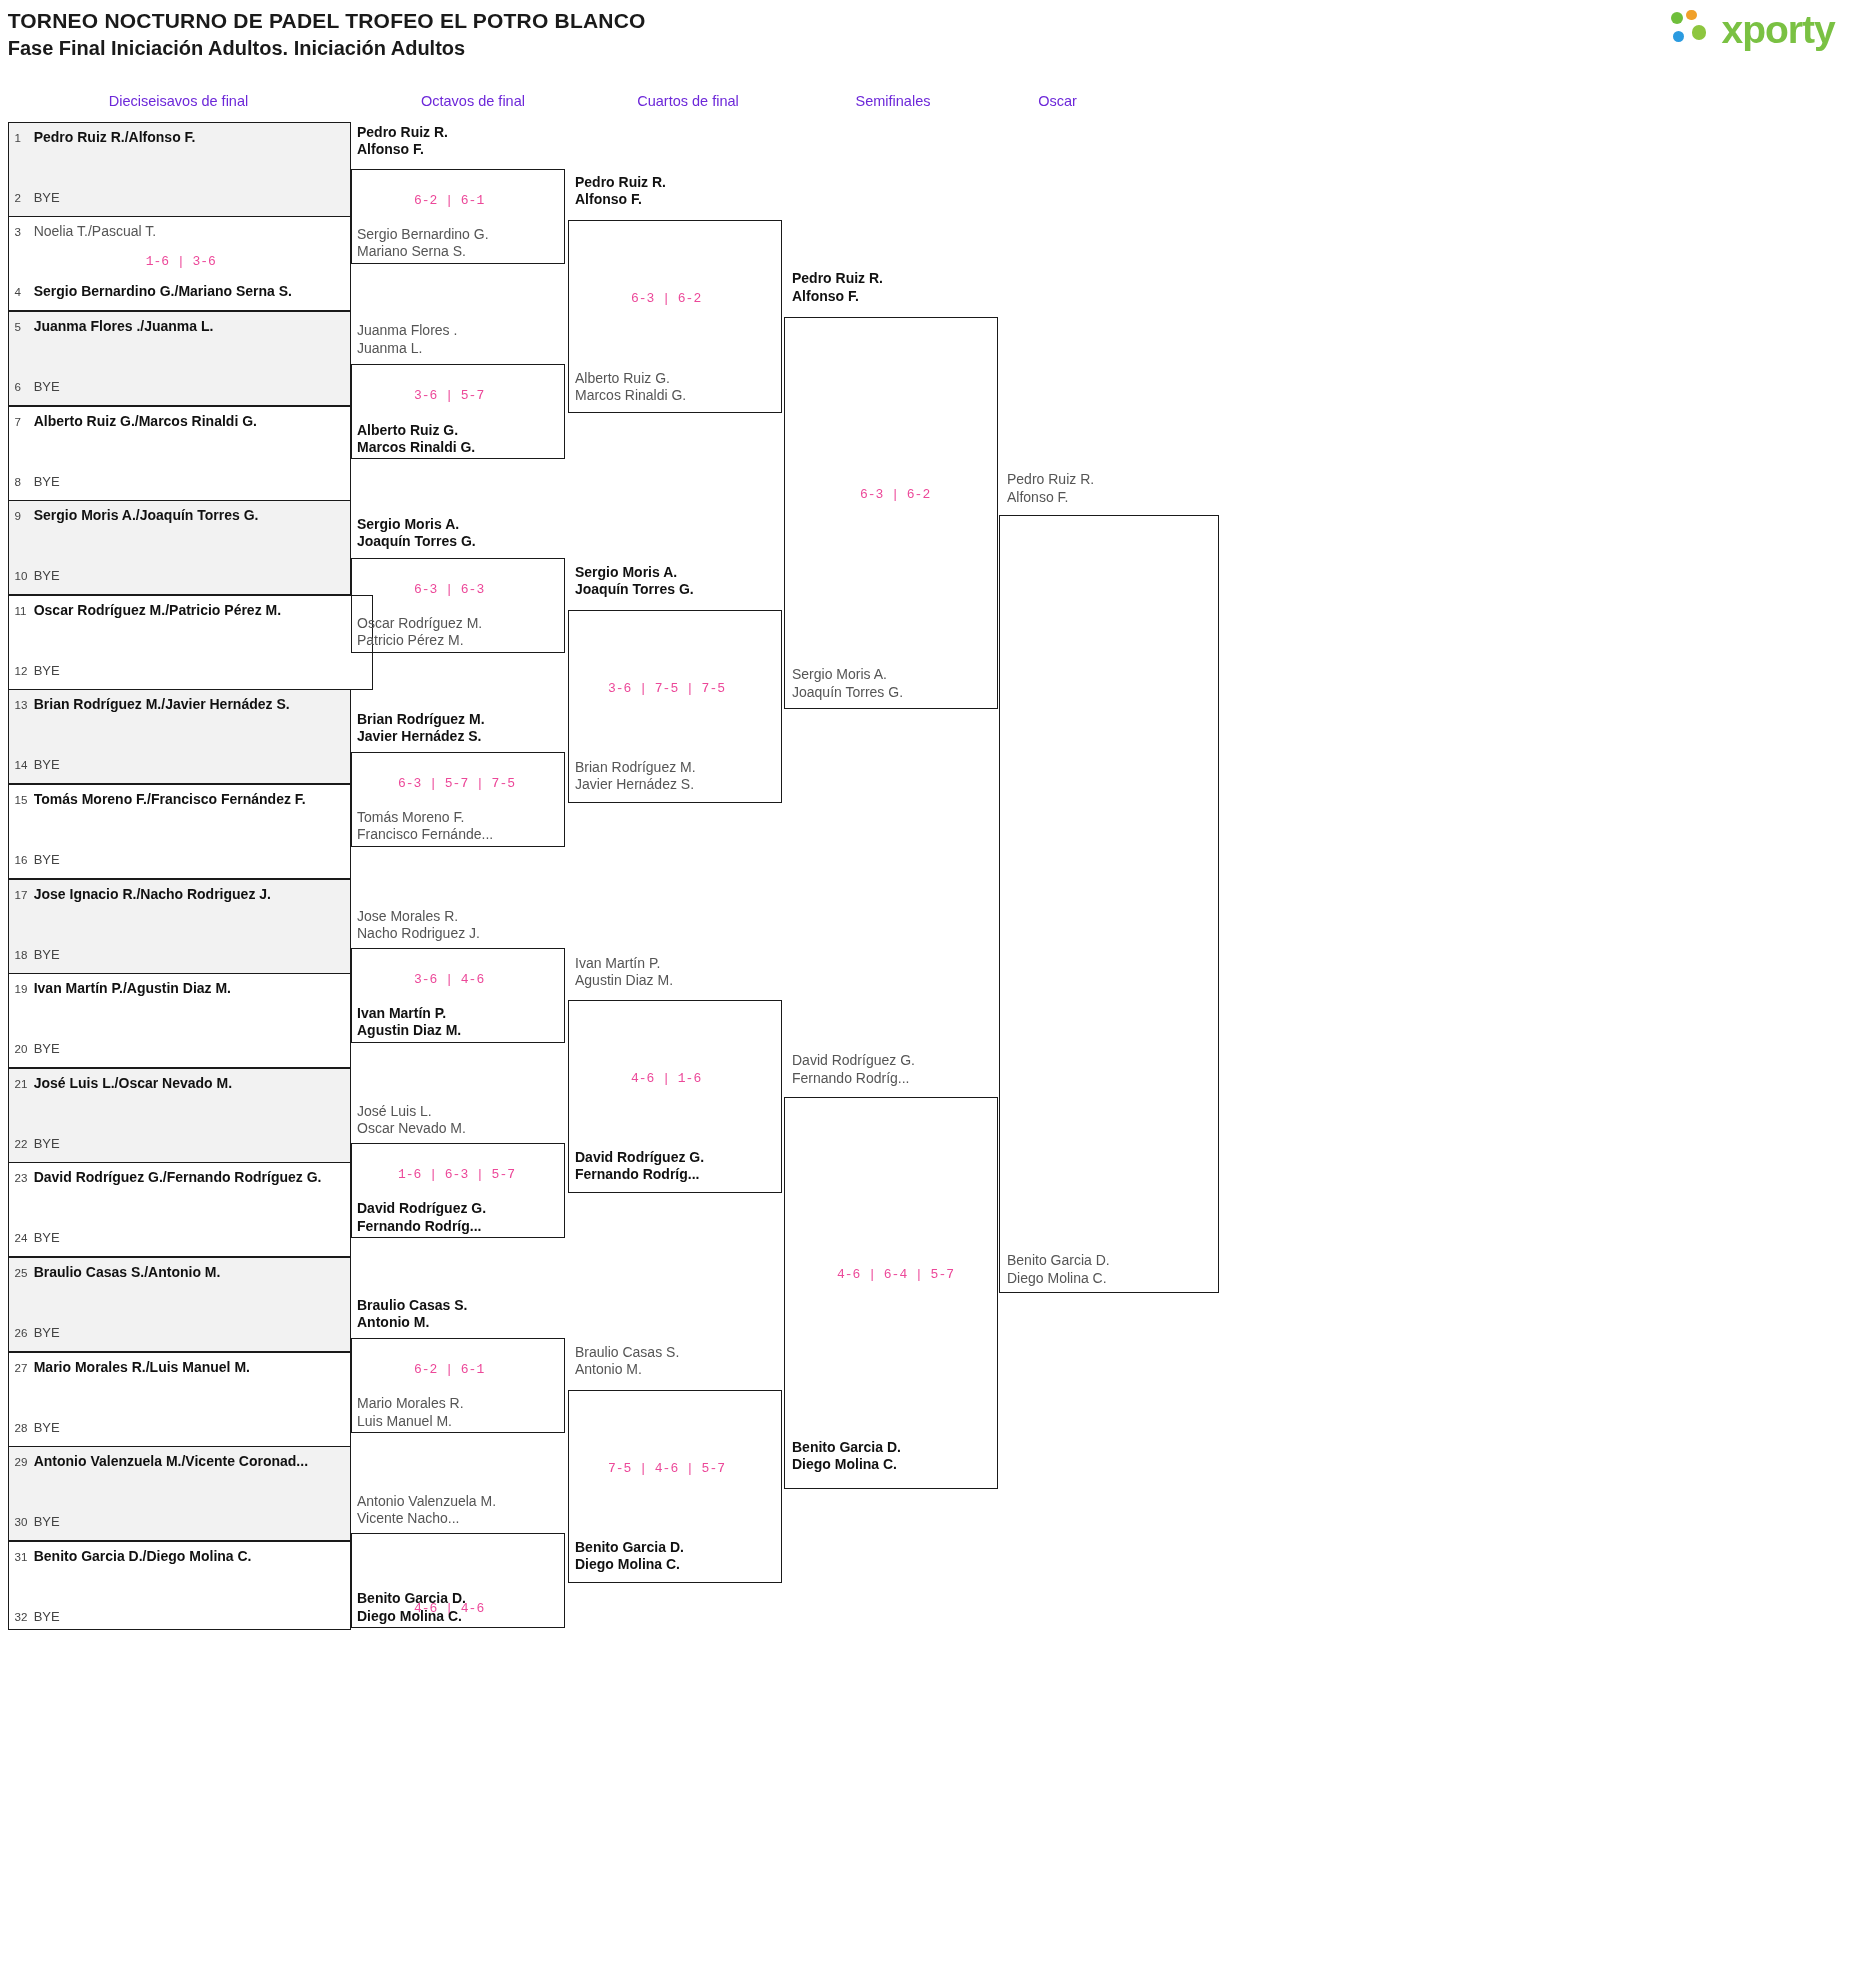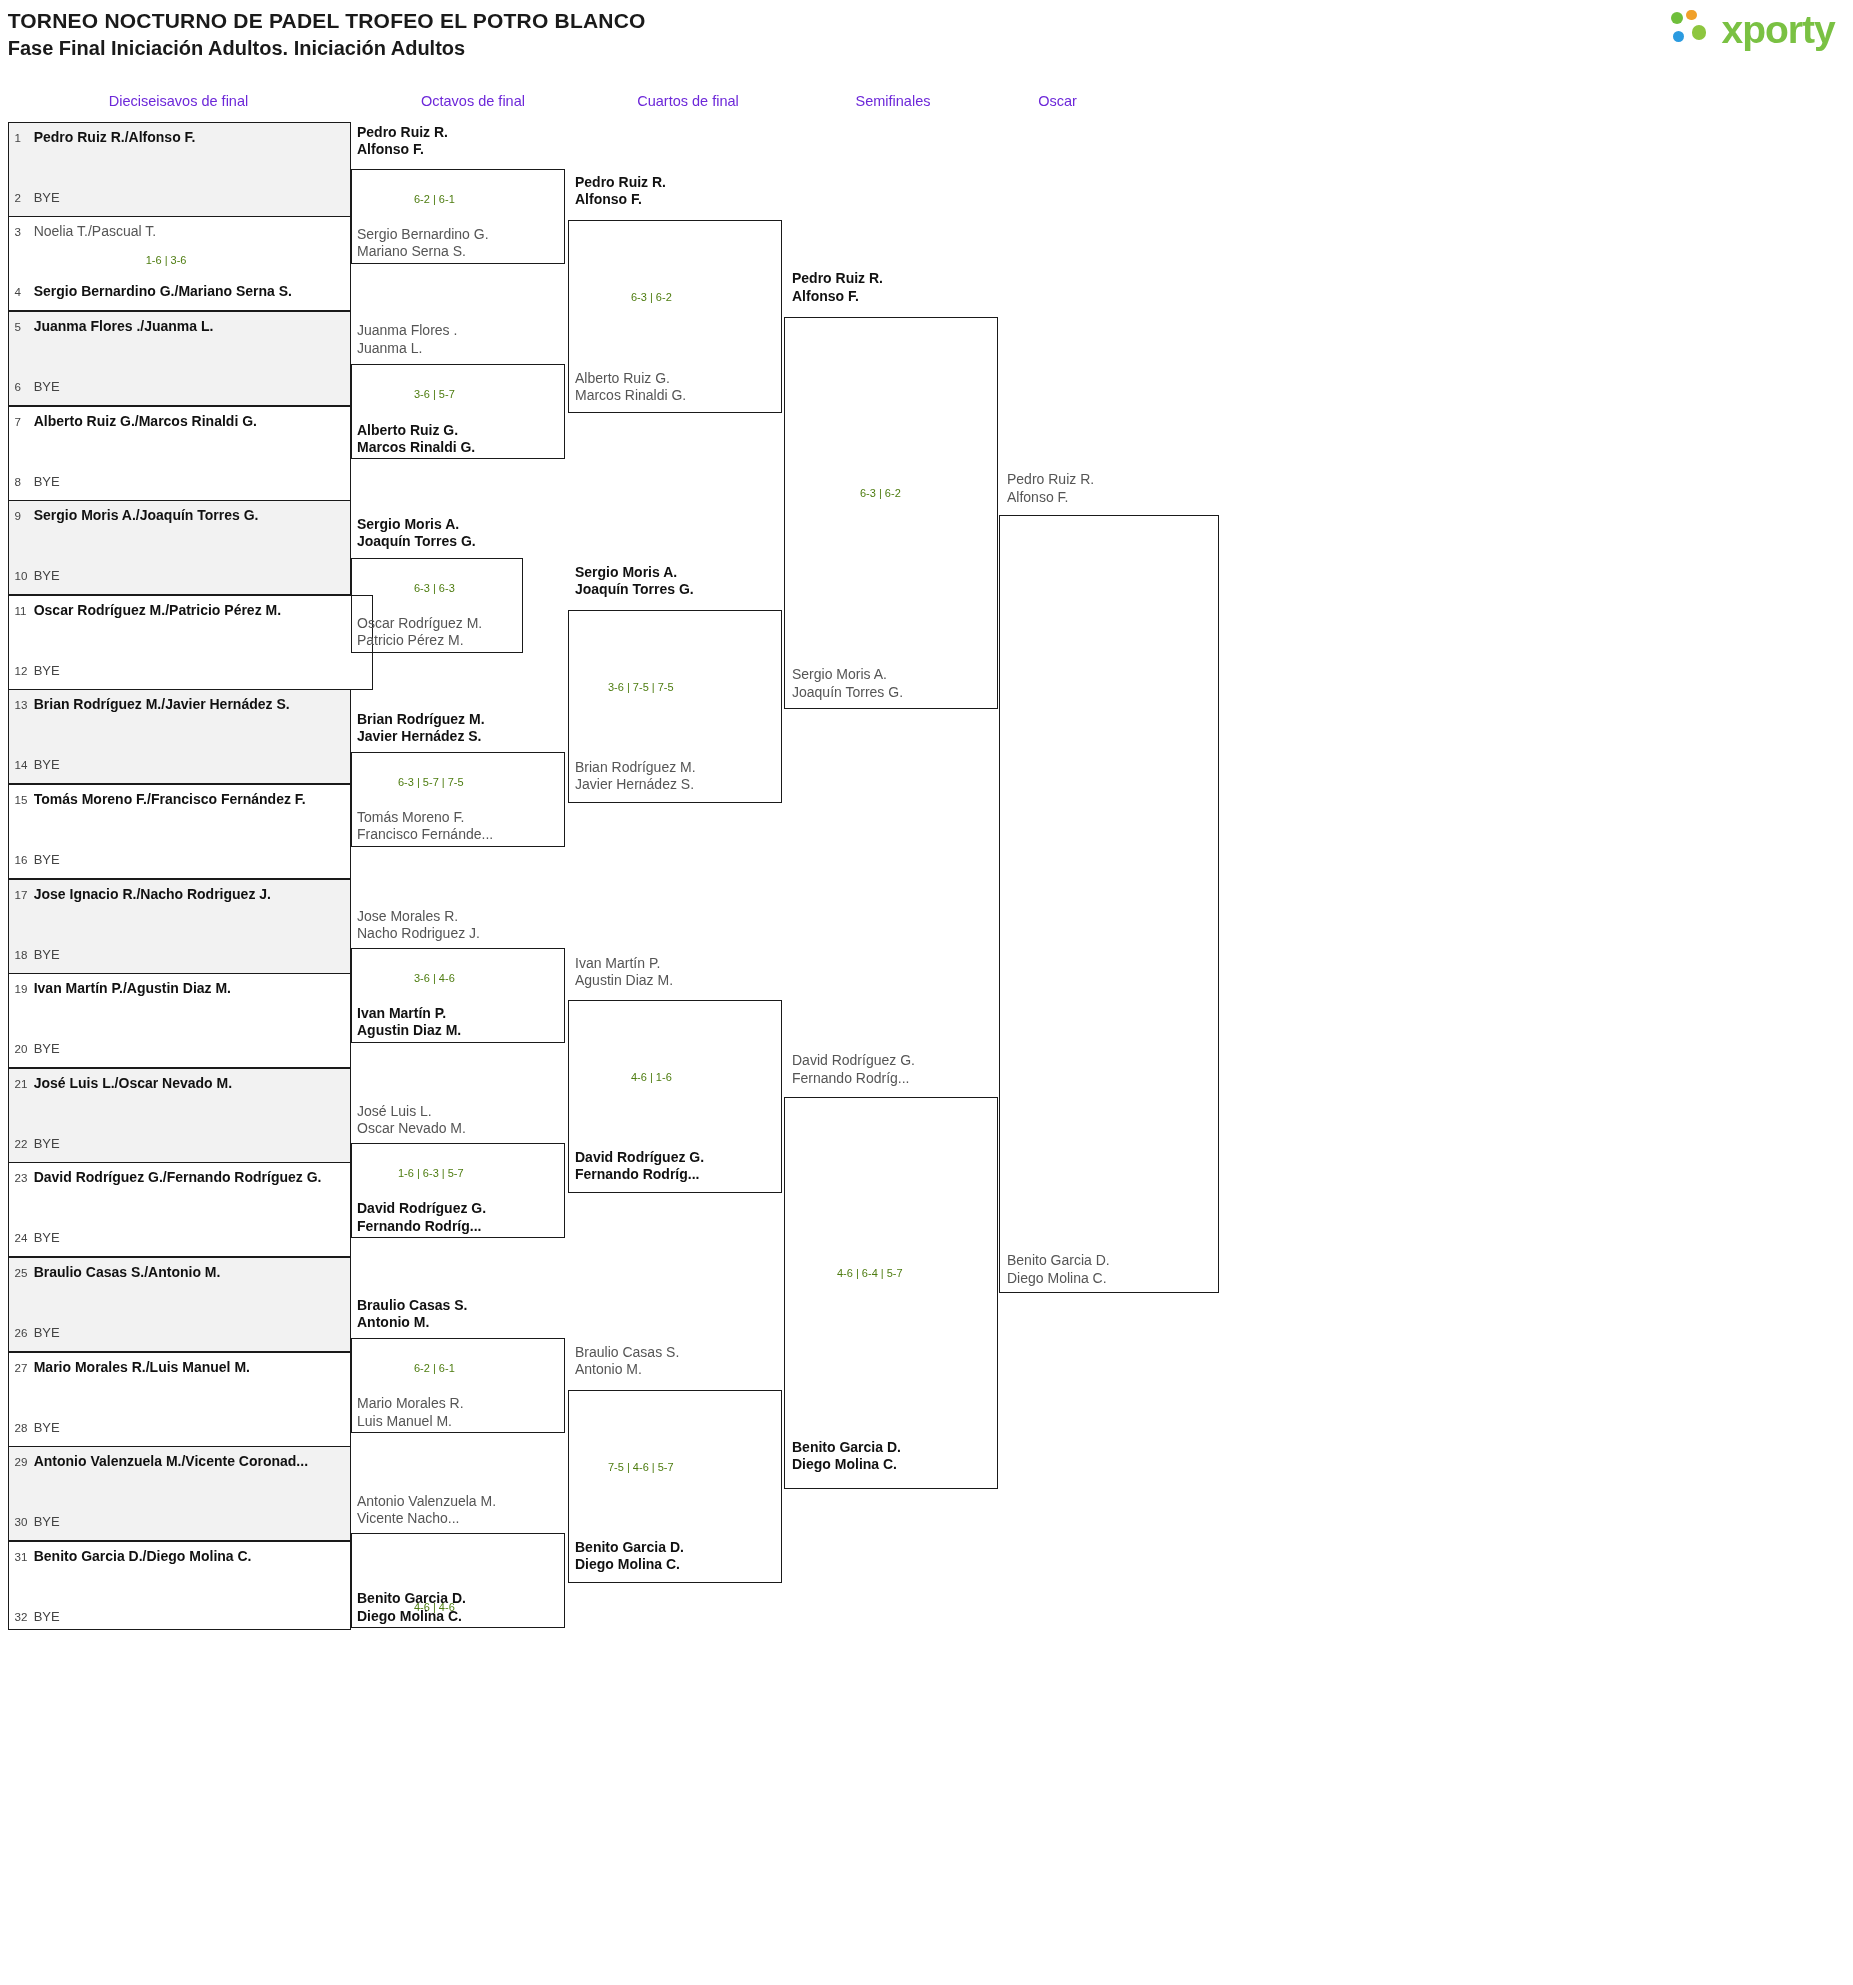--- a/index.html
+++ b/index.html
@@ -96,23 +96,24 @@
     position: absolute;
     font-size: 14px;
     line-height: 17.4px;
     white-space: nowrap;
     overflow: hidden;
   }
   .pname.bold { font-weight: bold; color: #111; }
   .pname.grey { color: #555; }
   .score {
     position: absolute;
-    font-size: 11px;
-    color: #4d7c0f;
-    white-space: nowrap;
+    font-size: 13px;
+    color: #ec4899;
+    white-space: nowrap;
+    font-family: Liberation Mono, monospace;
   }
   .bye {
     position: absolute;
     font-size: 13px;
     color: #444;
   }
 </style>
 </head>
 <body>
 
@@ -263,21 +264,21 @@
   <div class="pname grey" style="left:357px; top:322px;">Juanma Flores .</div>
   <div class="pname grey" style="left:357px; top:340px;">Juanma L.</div>
   <div class="box" style="left:351px; top:364px; width:214px; height:95px;">
     <div class="score" style="left:62px; top:23px;">3-6 | 5-7</div>
   </div>
   <div class="pname bold" style="left:357px; top:422px;">Alberto Ruiz G.</div>
   <div class="pname bold" style="left:357px; top:439px;">Marcos Rinaldi G.</div>
 
   <div class="pname bold" style="left:357px; top:516px;">Sergio Moris A.</div>
   <div class="pname bold" style="left:357px; top:533px;">Joaquín Torres G.</div>
-  <div class="box" style="left:351px; top:558px; width:172px; height:95px;">
+  <div class="box" style="left:351px; top:558px; width:214px; height:95px;">
     <div class="score" style="left:62px; top:23px;">6-3 | 6-3</div>
   </div>
   <div class="pname grey" style="left:357px; top:615px;">Oscar Rodríguez M.</div>
   <div class="pname grey" style="left:357px; top:632px;">Patricio Pérez M.</div>
 
   <div class="pname bold" style="left:357px; top:711px;">Brian Rodríguez M.</div>
   <div class="pname bold" style="left:357px; top:728px;">Javier Hernádez S.</div>
   <div class="box" style="left:351px; top:752px; width:214px; height:95px;">
     <div class="score" style="left:46px; top:23px;">6-3 | 5-7 | 7-5</div>
   </div>

